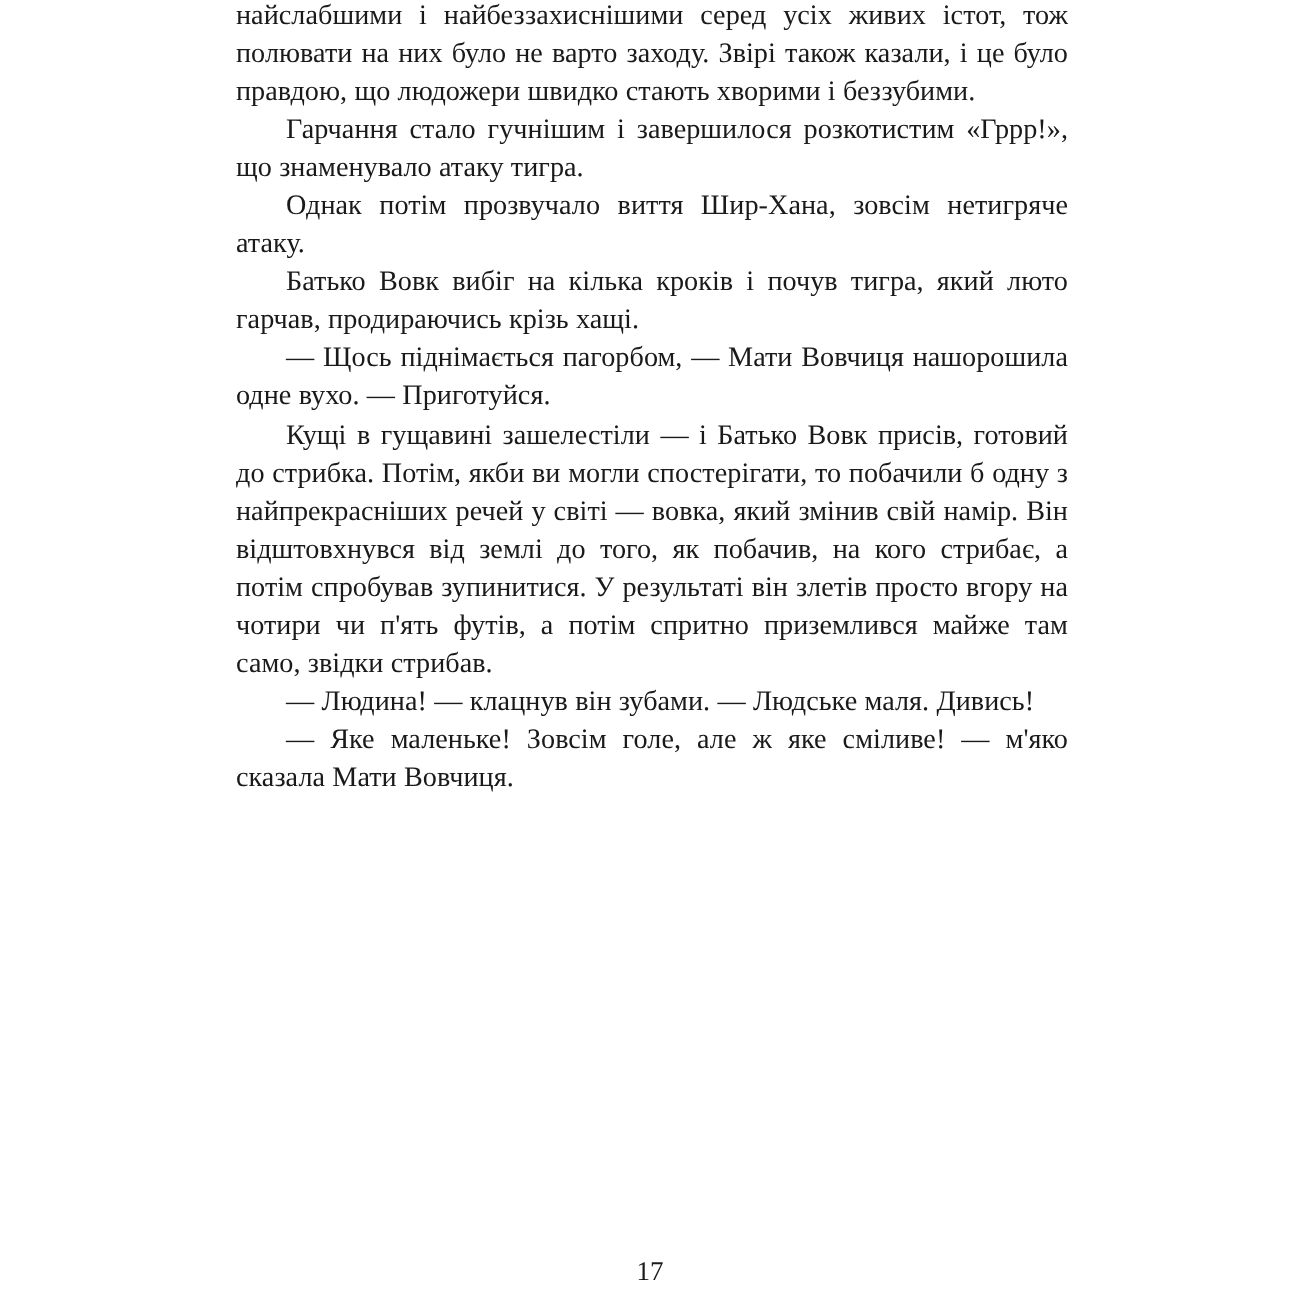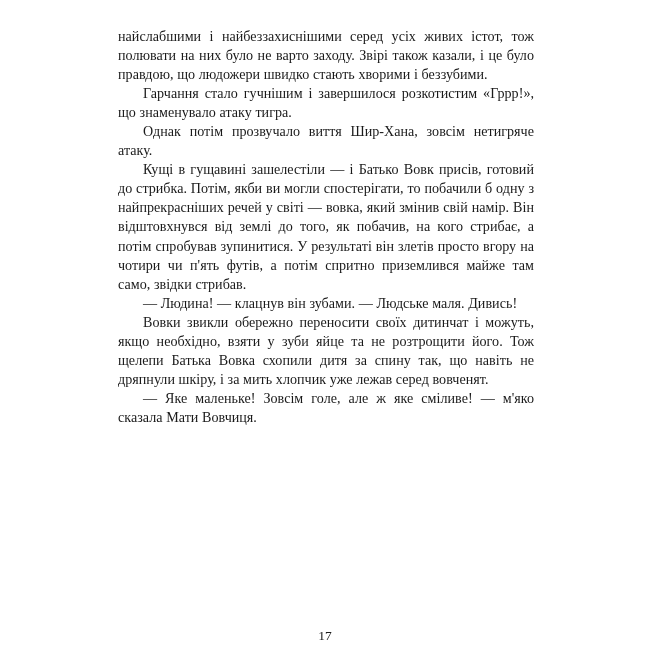--- a/index.html
+++ b/index.html
@@ -34,21 +34,20 @@
     text-align: justify;
     font-size: 14.1px;
     line-height: 19.05px;
     letter-spacing: 0.02px;
     word-spacing: 0.1px;
     hyphens: manual;
     -webkit-hyphens: manual;
   }
   .para.cont {
     text-indent: 0;
-    margin-top: 28px;
   }
   .page-number {
     position: absolute;
     left: 0;
     top: 628px;
     width: 650px;
     text-align: center;
     font-size: 13.5px;
     line-height: 16px;
     font-family: "Liberation Serif", "DejaVu Serif", serif;
@@ -57,22 +56,23 @@
 </style>
 </head>
 <body>
 
 <div class="page">
 
   <div class="text-block">
     <p class="para cont">найслабшими і найбеззахиснішими серед усіх живих істот, тож полювати на них було не варто заходу. Звірі також казали, і це було правдою, що людожери швидко стають хворими і беззубими.</p>
     <p class="para">Гарчання стало гучнішим і завершилося розкотистим «Гррр!», що знаменувало атаку тигра.</p>
     <p class="para">Однак потім прозвучало виття Шир-Хана, зовсім нетигряче атаку.</p>
+    <p class="para">Батько Вовк вибіг на кілька кроків і почув тигра, який люто гарчав, продираючись крізь хащі.</p>
+    <p class="para">— Щось піднімається пагорбом, — Мати Вовчиця нашорошила одне вухо. — Приготуйся.</p>
     <p class="para">Кущі в гущавині зашелестіли — і Батько Вовк присів, готовий до стрибка. Потім, якби ви могли спостерігати, то побачили б одну з найпрекрасніших речей у світі — вовка, який змінив свій намір. Він відштовхнувся від землі до того, як побачив, на кого стрибає, а потім спробував зупинитися. У результаті він злетів просто вгору на чотири чи п'ять футів, а потім спритно приземлився майже там само, звідки стрибав.</p>
     <p class="para">— Людина! — клацнув він зубами. — Людське маля. Дивись!</p>
-    <p class="para">Вовки звикли обережно переносити своїх дитинчат і можуть, якщо необхідно, взяти у зуби яйце та не розтрощити його. Тож щелепи Батька Вовка схопили дитя за спину так, що навіть не дряпнули шкіру, і за мить хлопчик уже лежав серед вовченят.</p>
     <p class="para">— Яке маленьке! Зовсім голе, але ж яке сміливе! — м'яко сказала Мати Вовчиця.</p>
 
   </div>
 
   <div class="page-number">17</div>
 
 </div>
 
 </body></html>

